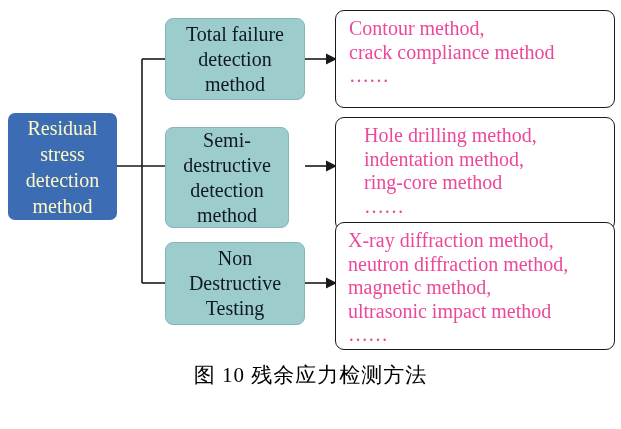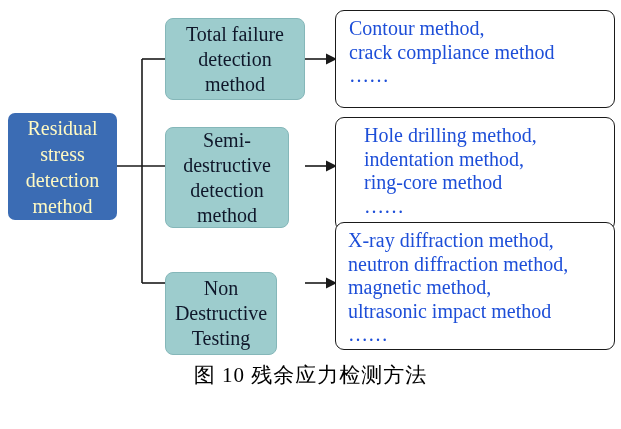--- a/index.html
+++ b/index.html
@@ -42,28 +42,28 @@
   .category-node {
     background: #9dcccd;
     border: 1px solid #85b7b9;
     color: #0f172a;
     border-radius: 8px;
     font-size: 20px;
     line-height: 25px;
   }
   .cat-1 { left: 165px; top: 18px;  width: 140px; height: 82px;  }
   .cat-2 { left: 165px; top: 127px; width: 124px; height: 101px; }
-  .cat-3 { left: 165px; top: 242px; width: 112px; height: 83px; margin-top: 30px;  }
+  .cat-3 { left: 165px; top: 242px; width: 140px; height: 83px;  }
   .methods-box {
     position: absolute;
     box-sizing: border-box;
     background: #ffffff;
     border: 1.6px solid #1a1a1a;
     border-radius: 9px;
-    color: #1d4ed8;
+    color: #ec4899;
     font-size: 20px;
     line-height: 23.5px;
     padding: 6px 12px 0 13px;
     white-space: pre-line;
     text-align: left;
   }
   .meth-1 { left: 335px; top: 10px;  width: 280px; height: 98px;  }
   .meth-2 { left: 335px; top: 117px; width: 280px; height: 114px; padding-left: 28px;  }
   .meth-3 { left: 335px; top: 222px; width: 280px; height: 128px; padding-left: 12px; }
   .caption {

